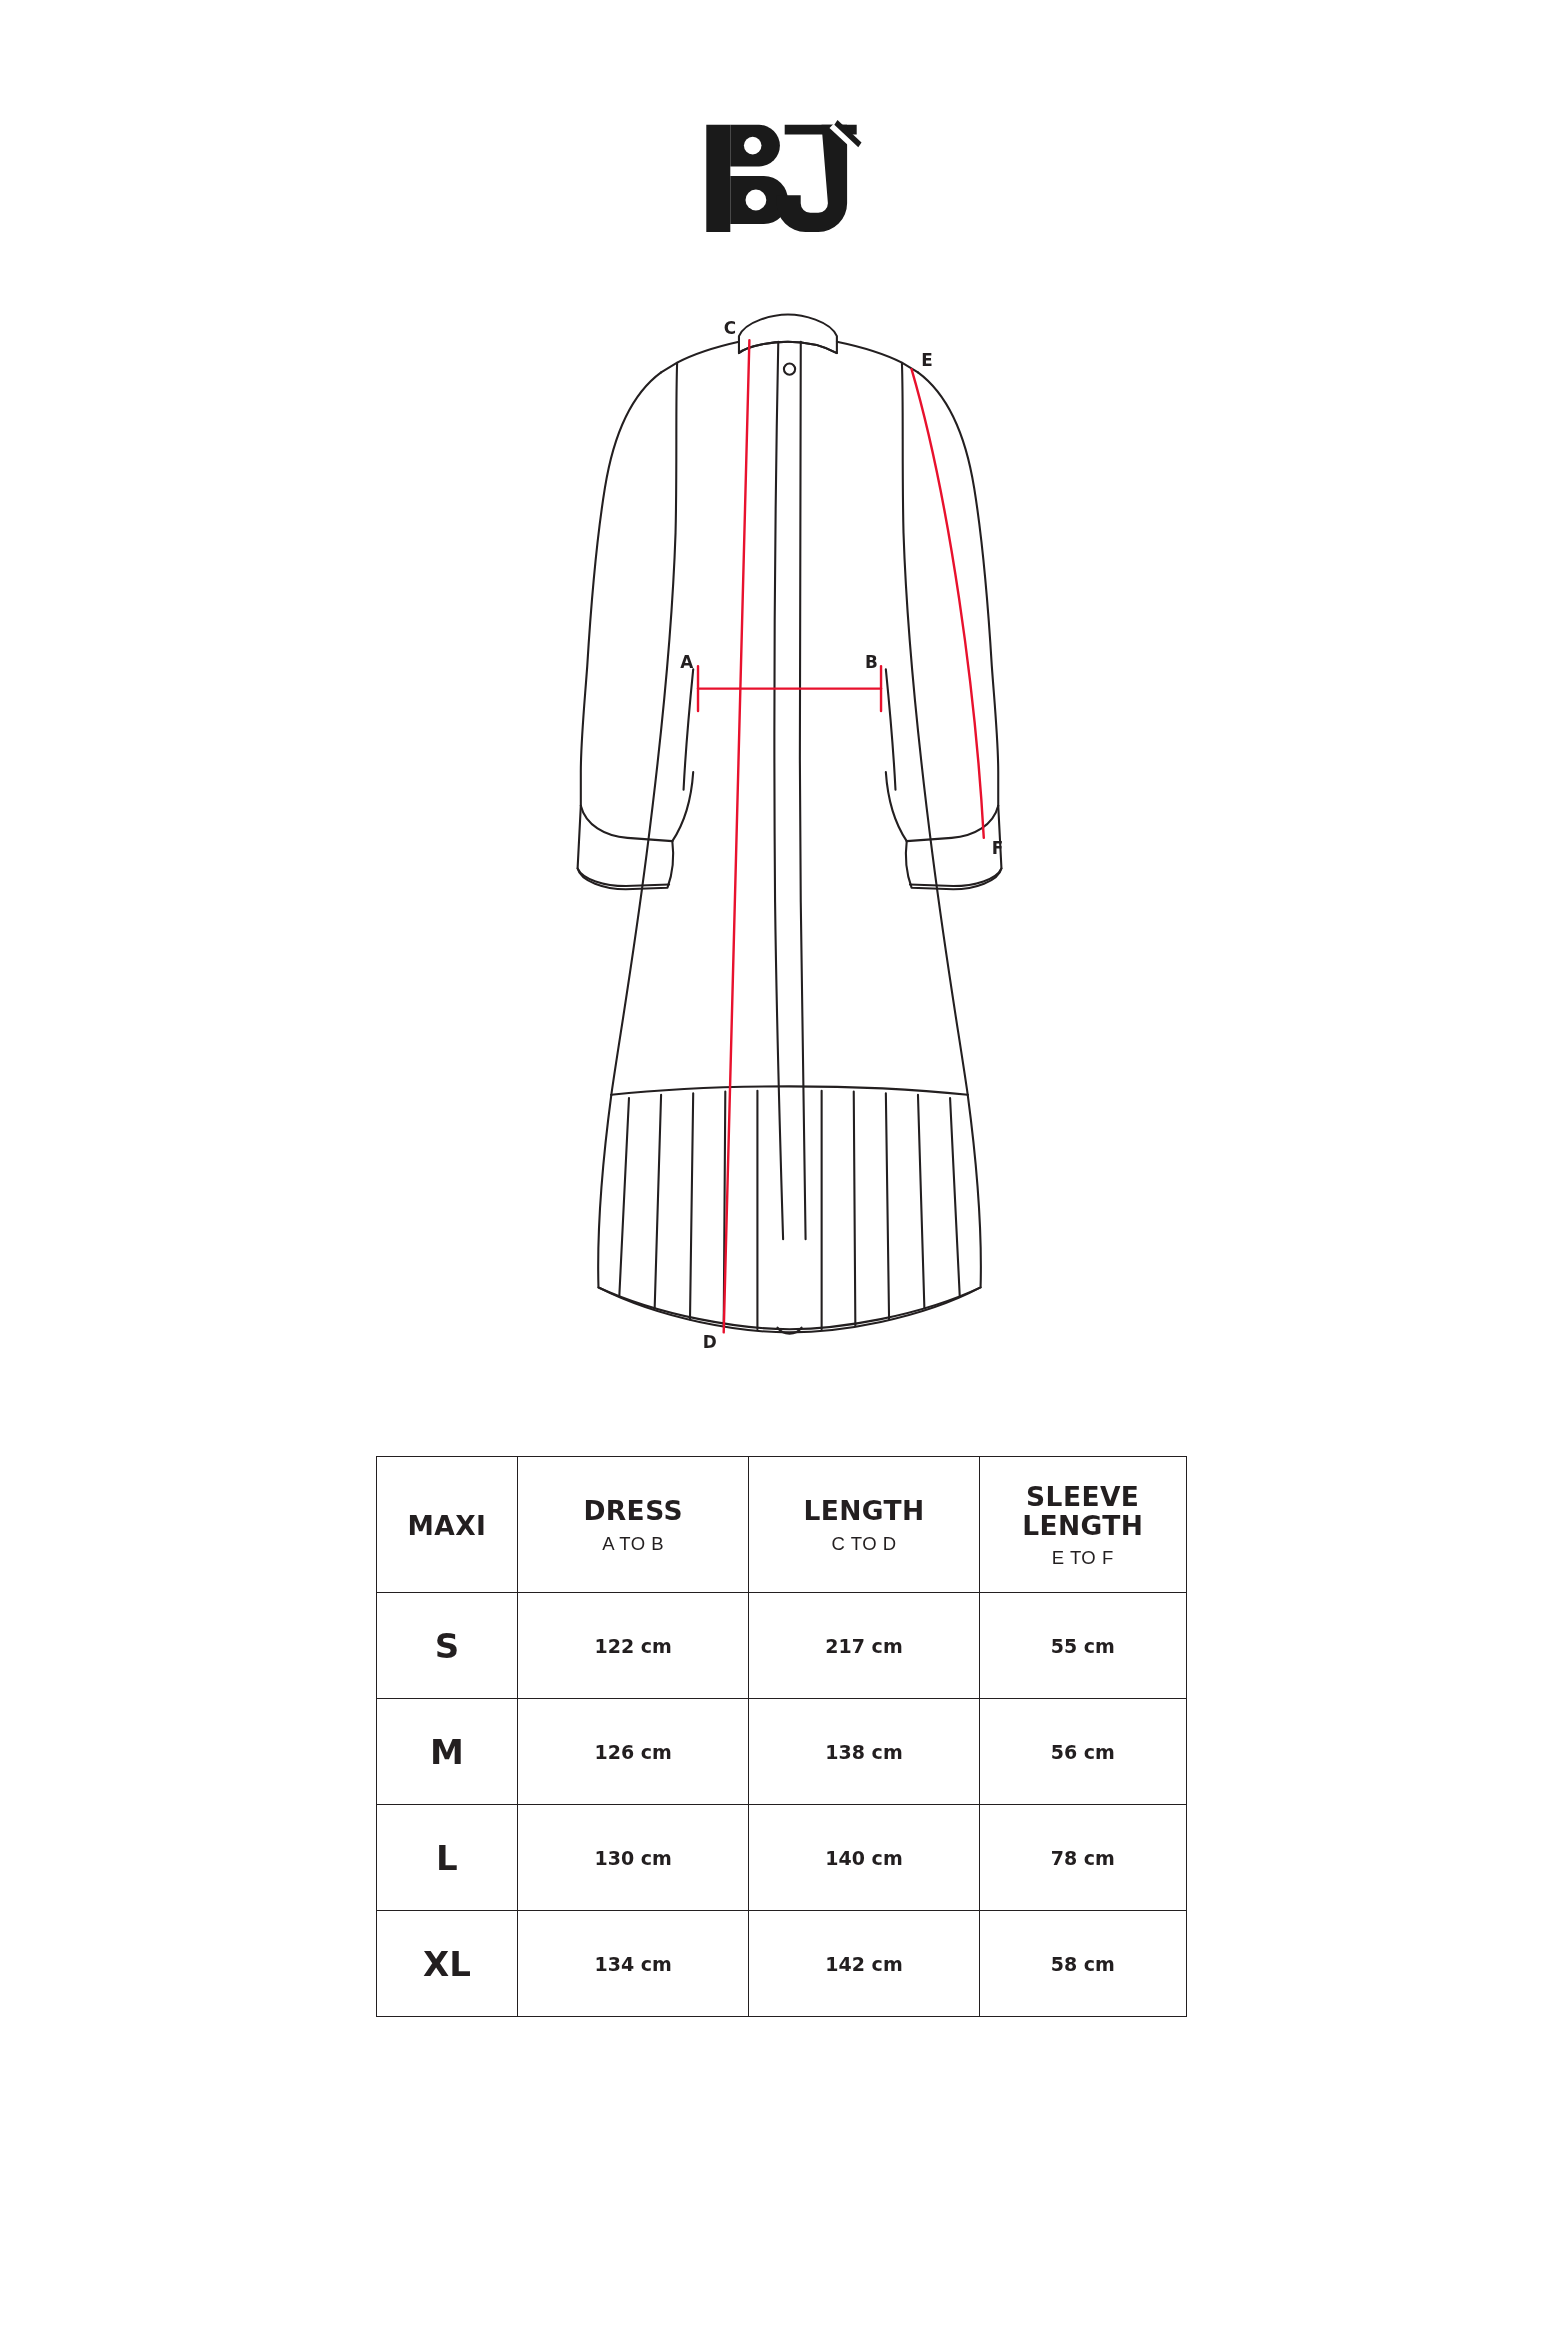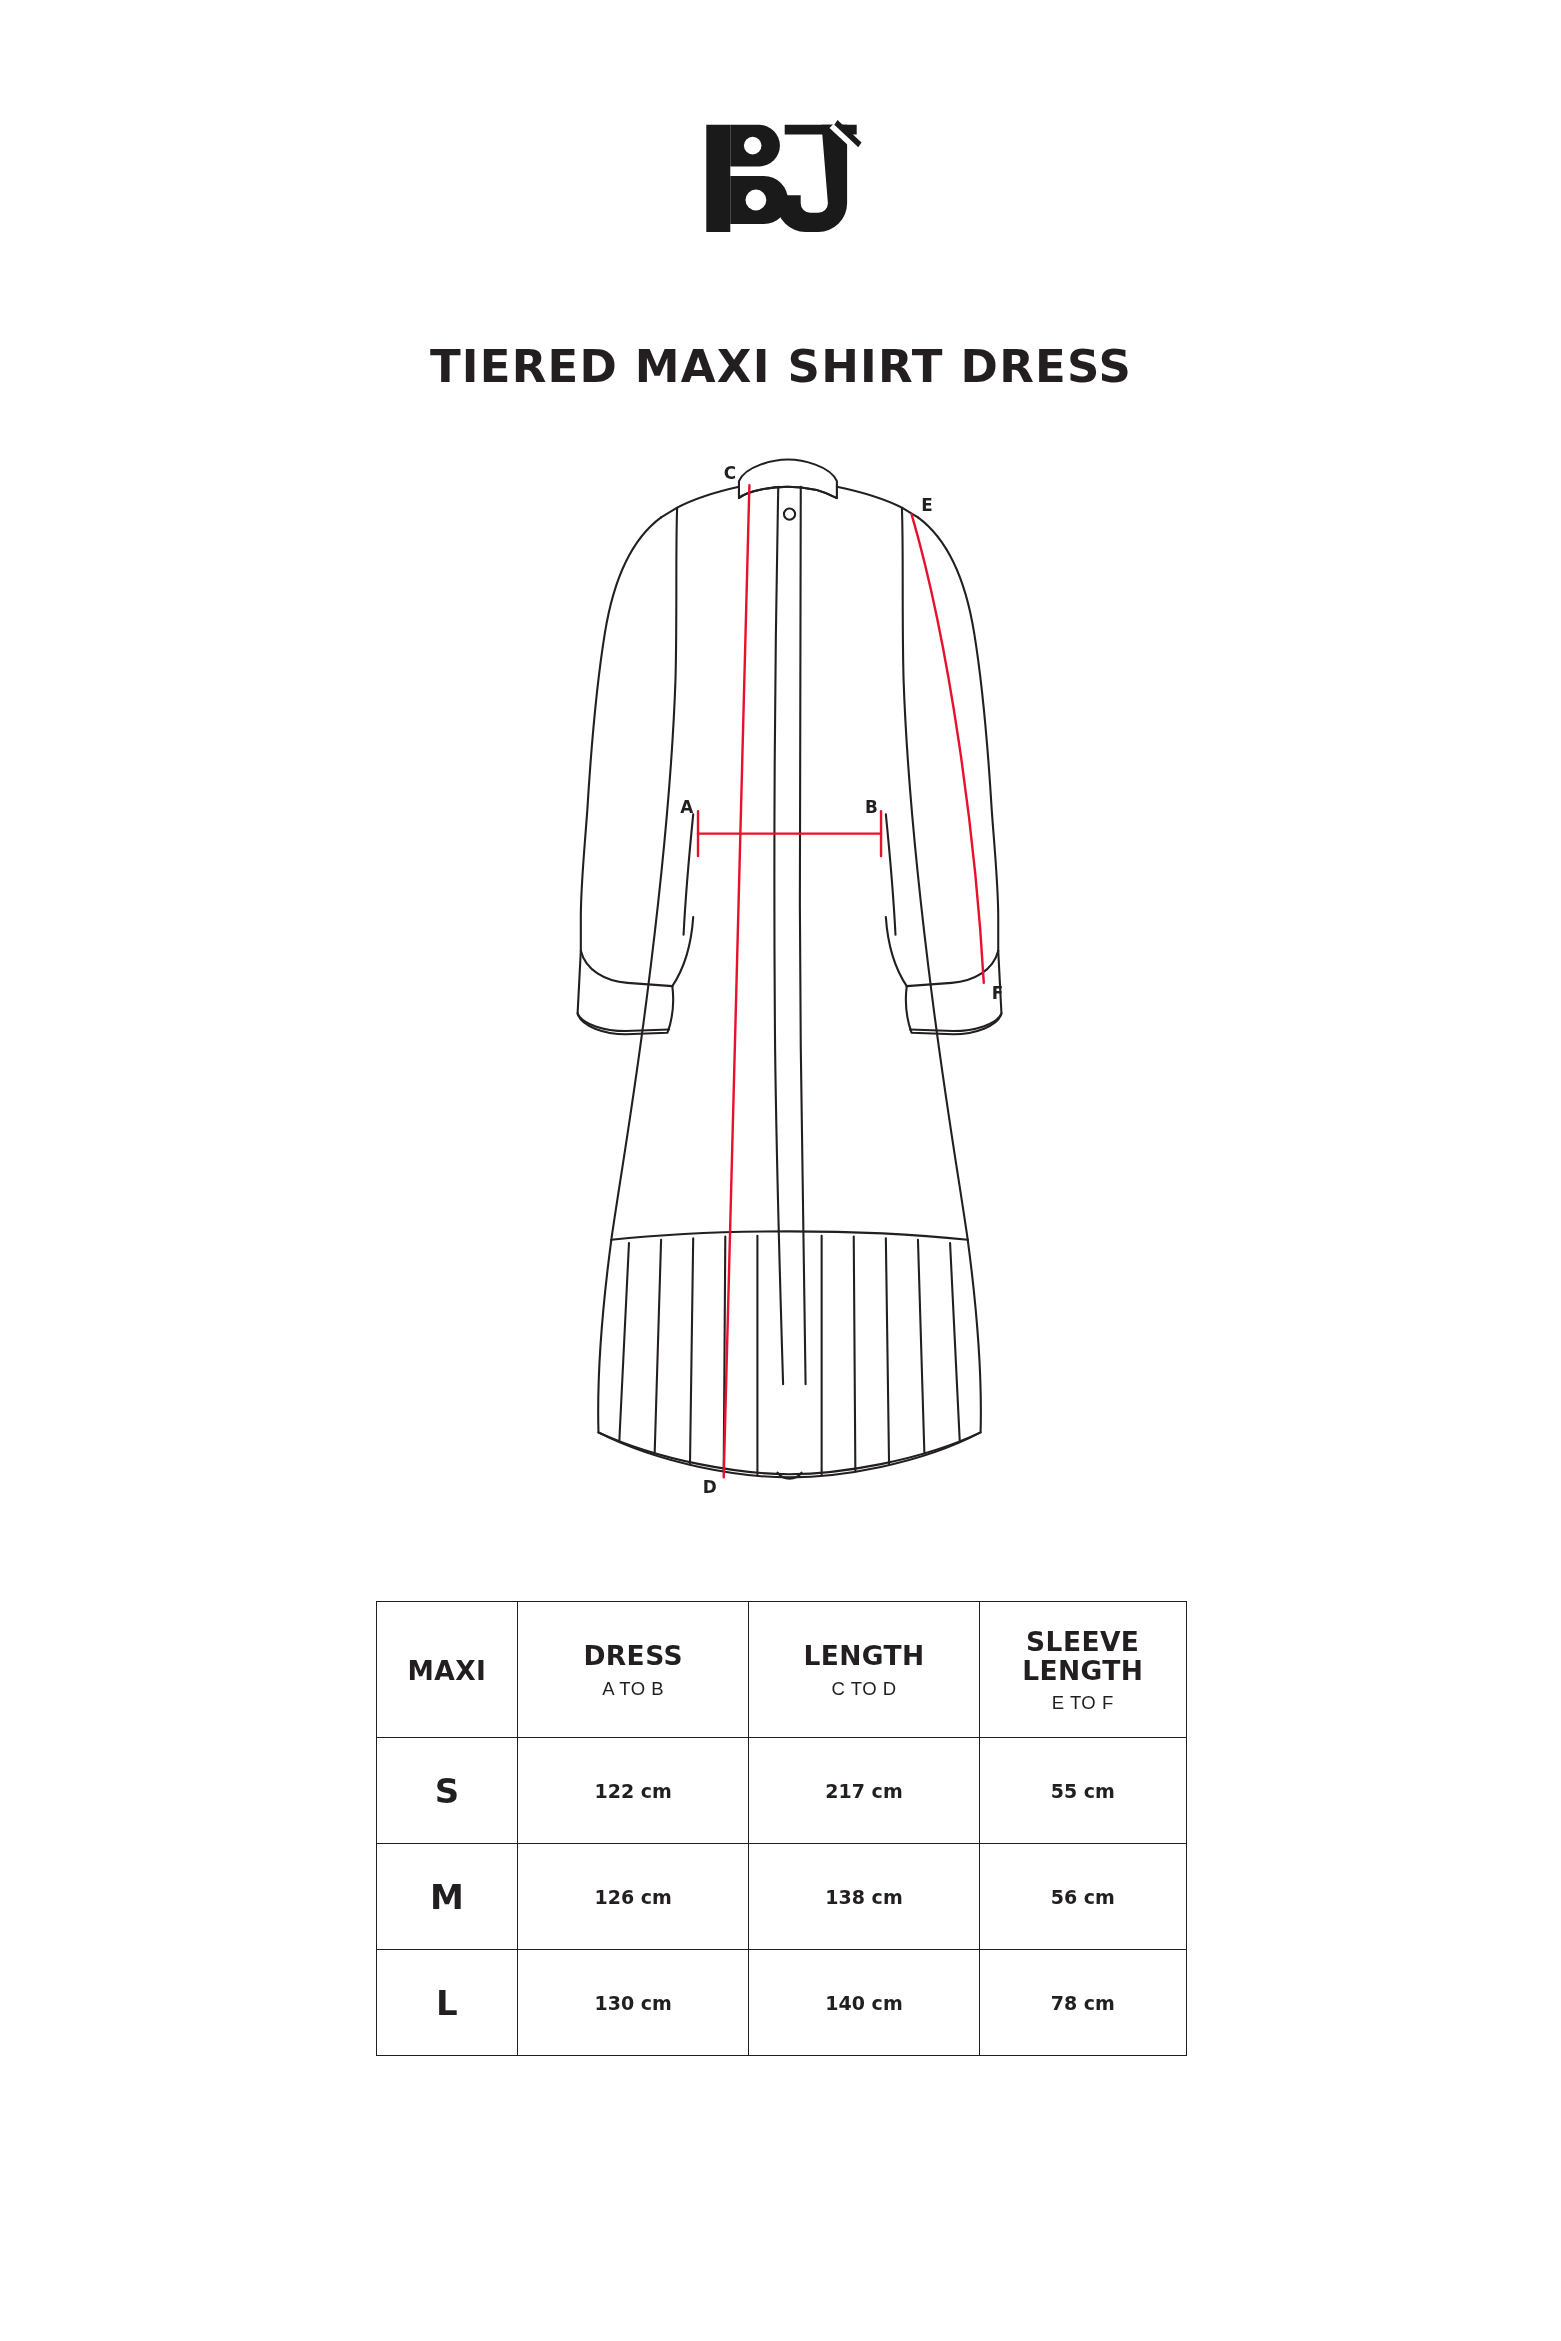--- a/index.html
+++ b/index.html
@@ -123,21 +123,20 @@
       <path d="M36 70 H78 a30 30 0 0 1 0 60 H36 Z" fill="#1a1a1a"></path>
       <circle cx="68" cy="100" r="13" fill="#ffffff"></circle>
 
       <path d="M104 6 H194 V18 H104 Z" fill="#1a1a1a"></path>
       <path d="M150 6 H182 V104 a36 36 0 0 1 -36 36 h-16 a36 36 0 0 1 -36 -36 v-10 h30 v10 a12 12 0 0 0 12 12 h10 a12 12 0 0 0 12 -12 Z" fill="#1a1a1a"></path>
       <path d="M168 2 L196 28 L188 36 L160 10 Z" fill="#ffffff"></path>
       <path d="M170 0 L200 28 L196 34 L166 6 Z" fill="#1a1a1a"></path>
     </svg>
   </div>
 
-  <div class="title">TIERED MAXI SHIRT DRESS</div>
 
   <div class="illustration">
     <svg viewBox="0 0 1100 1430" xmlns="http://www.w3.org/2000/svg">
       <g fill="none" stroke="#231f20" stroke-width="2.6" stroke-linejoin="round" stroke-linecap="round">
 
         <path d="M497 55 C505 36 540 28 558 28 C576 28 611 36 619 55
                  L619 76 C600 66 576 62 558 62 C540 62 508 66 497 76 Z"></path>
         <path d="M497 76 C508 66 540 62 558 62 C576 62 600 66 619 76"></path>
 
         <path d="M497 62 C470 68 443 76 420 88 L400 100"></path>
@@ -255,18 +254,24 @@
           <td>126 cm</td>
           <td>138 cm</td>
           <td>56 cm</td>
         </tr>
         <tr>
           <td class="size-cell">L</td>
           <td>130 cm</td>
           <td>140 cm</td>
           <td>78 cm</td>
         </tr>
+        <tr>
+          <td class="size-cell">XL</td>
+          <td>134 cm</td>
+          <td>142 cm</td>
+          <td>58 cm</td>
+        </tr>
       </tbody>
     </table>
   </div>
 
 </div>
 
 
 </body></html>

